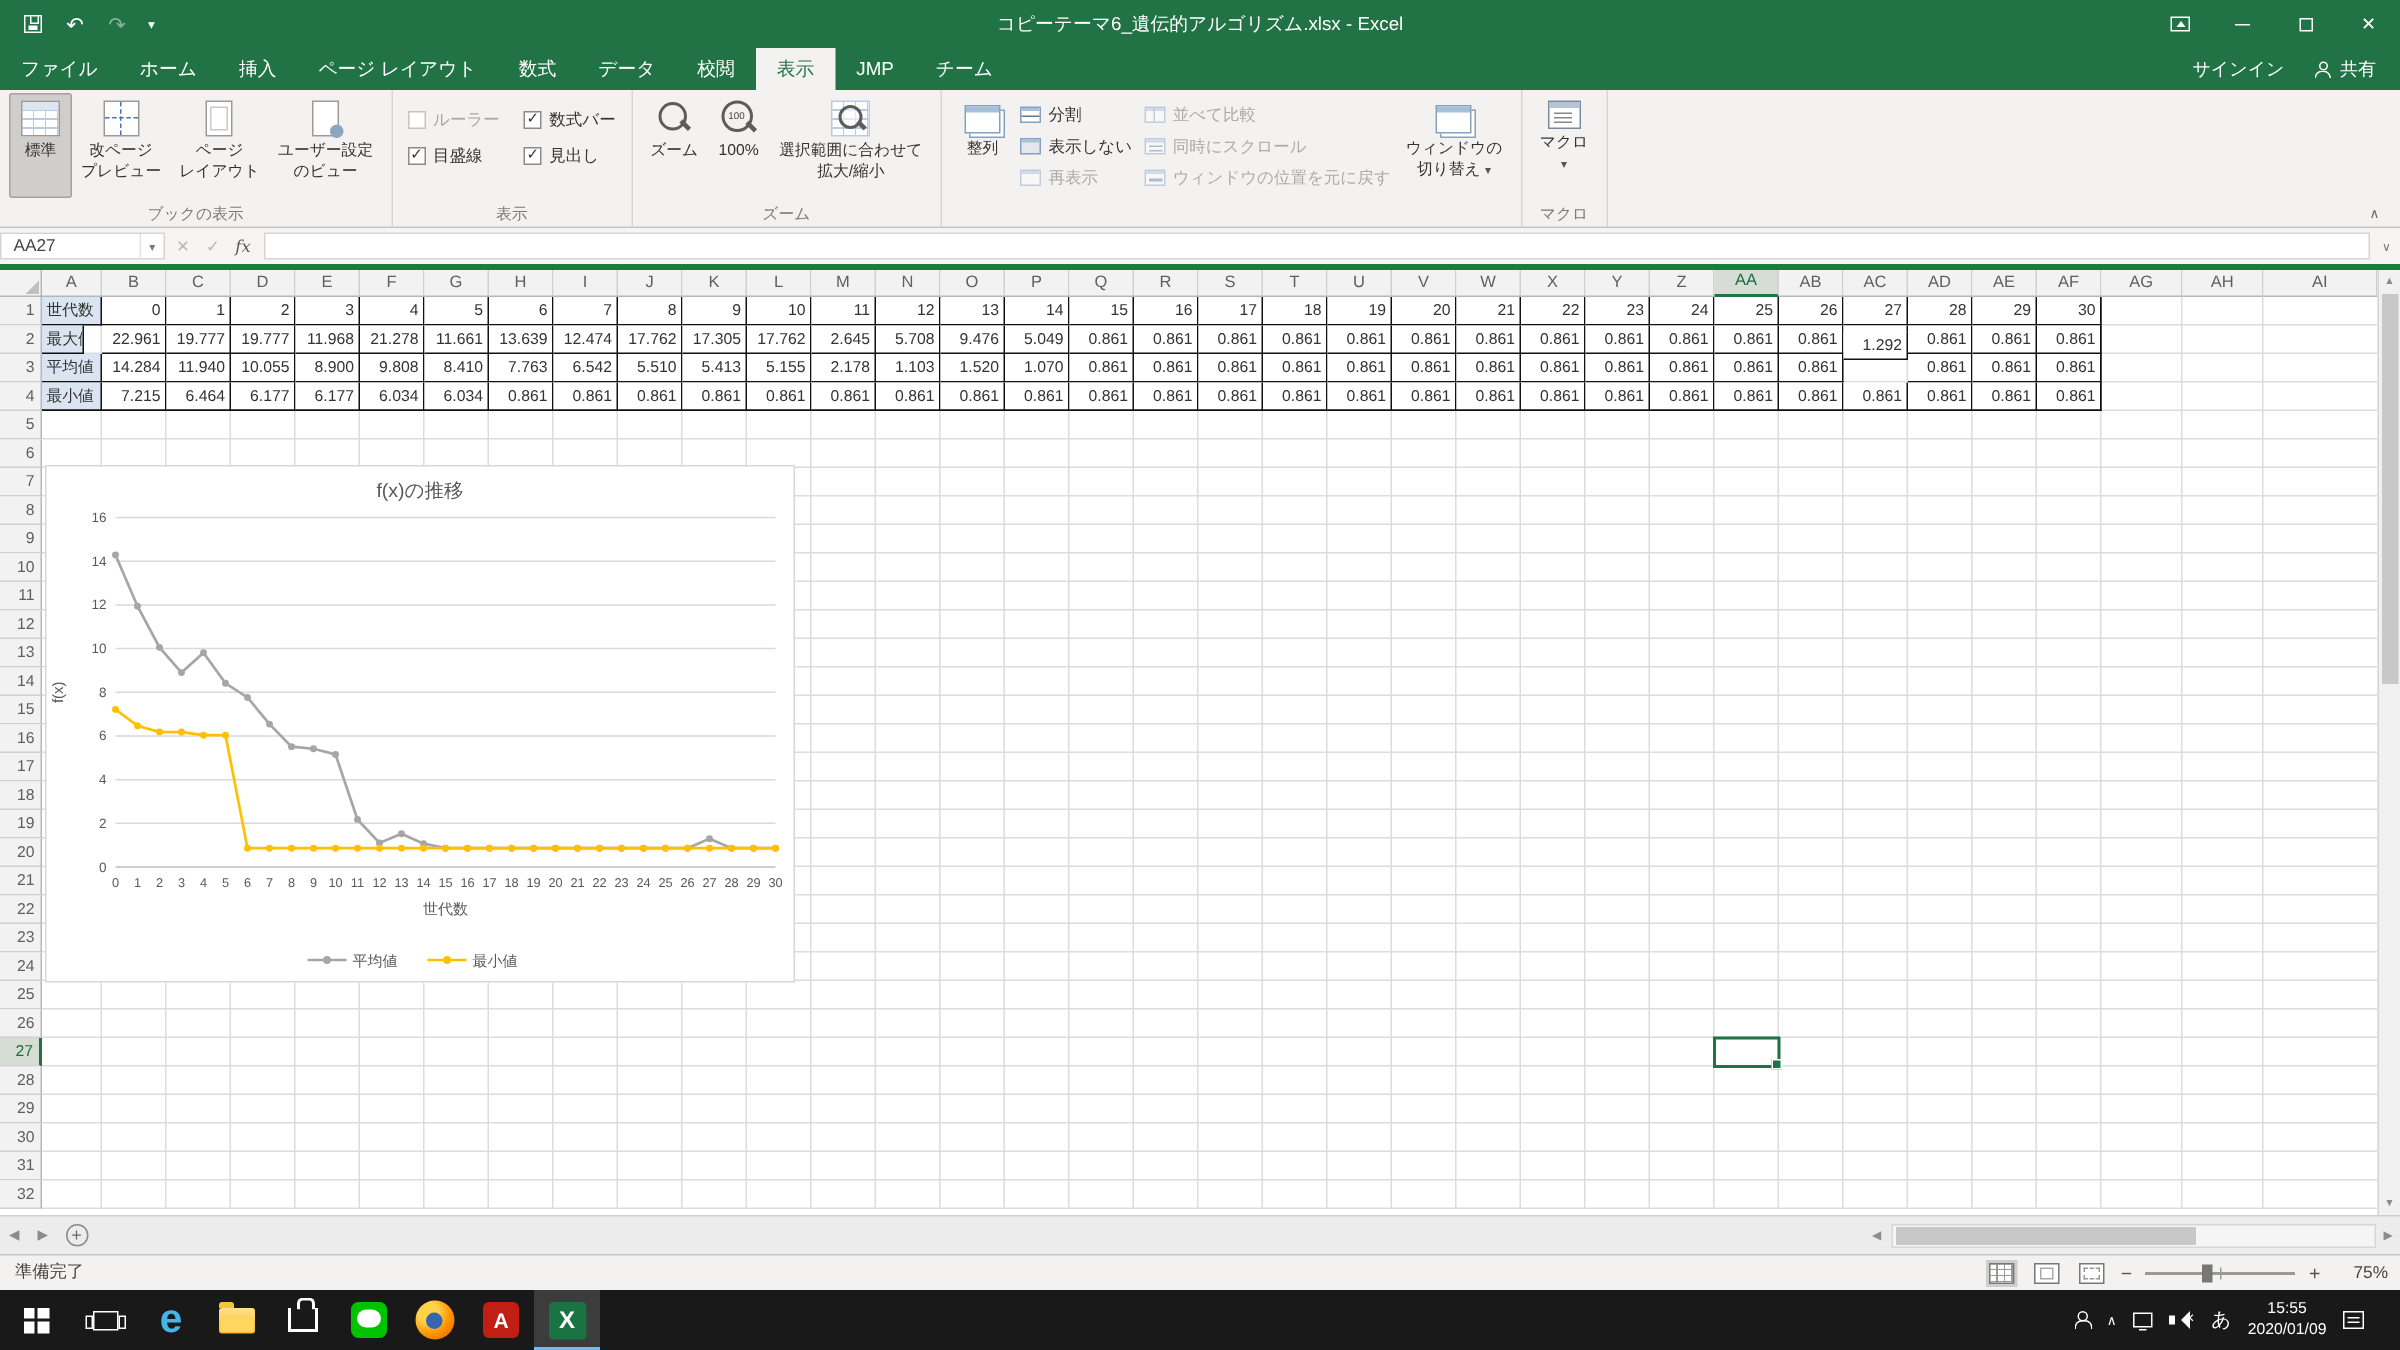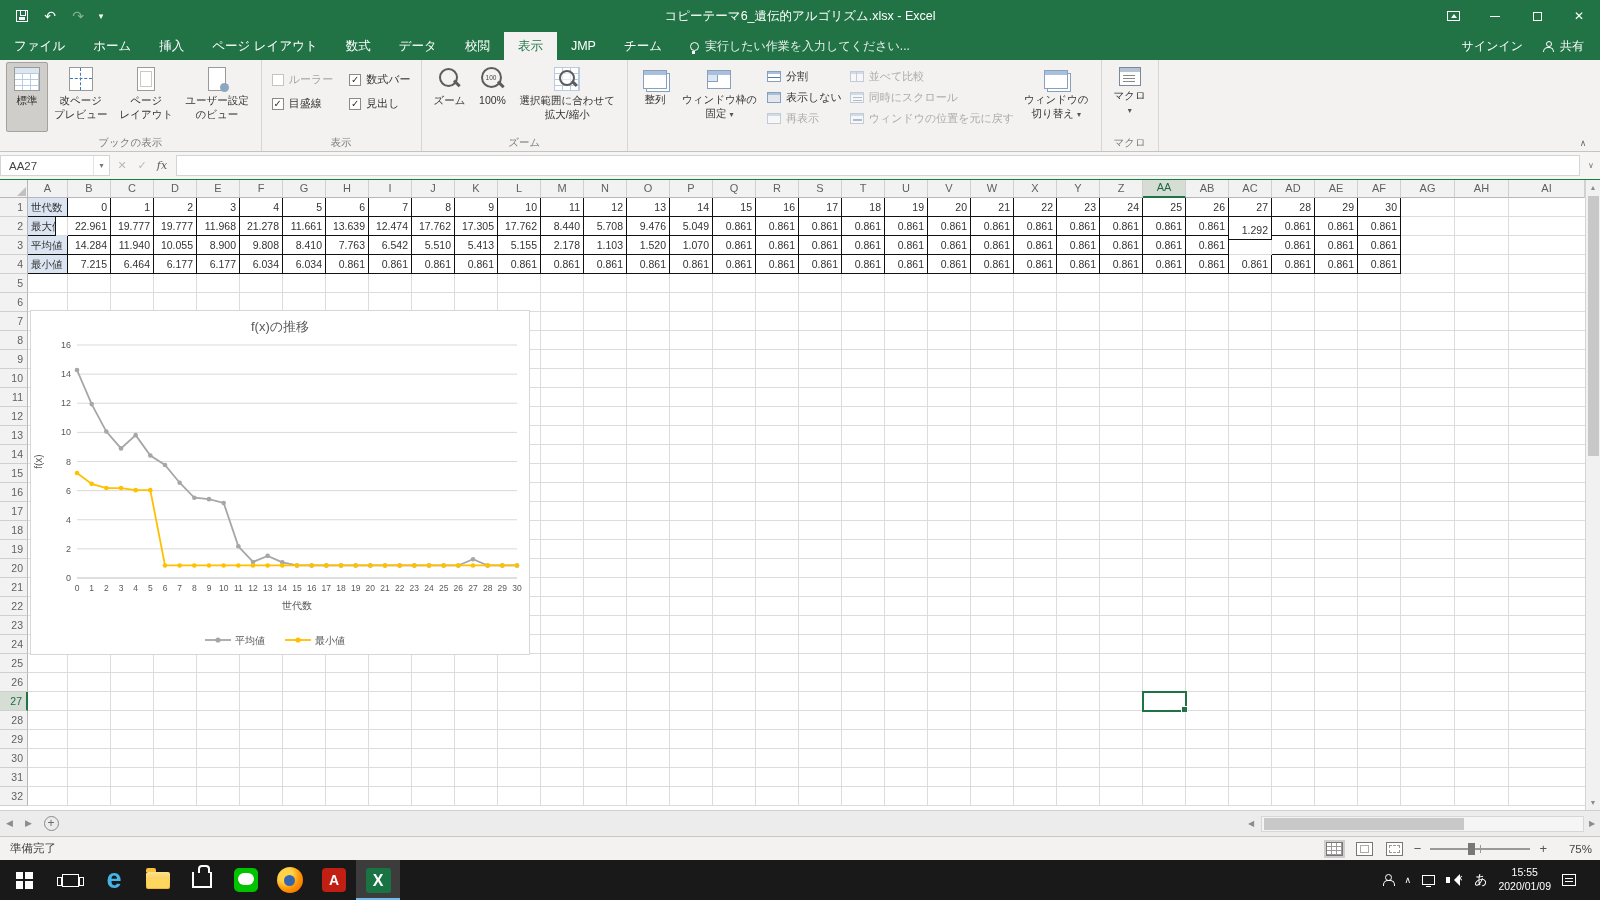--- a/index.html
+++ b/index.html
@@ -84,21 +84,21 @@
 .mini::before{content:"";position:absolute;left:0;right:0;top:0;height:2px;background:#a8c0dc}
 .mini-split::after{content:"";position:absolute;left:0;right:0;top:5px;border-top:1px solid #5b7aa0}
 .mini-hide{background:#e4e8ee}
 .mini-sbs::after{content:"";position:absolute;left:5px;top:0;bottom:0;border-left:1px solid #87a0bd}
 .mini-sync::after{content:"";position:absolute;left:2px;top:4px;width:9px;height:1px;background:#5b7aa0;box-shadow:0 3px 0 #5b7aa0}
 .mini-reset::after{content:"";position:absolute;left:2px;top:5px;width:9px;height:2px;background:#5b7aa0}
 .sbtn.dis .mini{opacity:.45}
 .collapse{position:absolute;right:8px;bottom:3px;font-size:9px;color:#666;width:18px;text-align:center}
 
 
-#formularow{position:absolute;left:0;top:152px;width:1600px;height:28px;background:#f6f5f4;border-bottom:1px solid #15803d;display:flex;align-items:stretch}
+#formularow{position:absolute;left:0;top:152px;width:1600px;height:28px;background:#f6f5f4;border-bottom:4px solid #15803d;display:flex;align-items:stretch}
 .namebox{width:110px;margin:3px 0 3px 0;background:#fff;border:1px solid #d4d4d4;display:flex;align-items:center;font-size:11.5px;color:#444}
 .namebox .nbtext{flex:1;padding-left:8px}
 .nbc{width:16px;text-align:center;color:#777;font-size:8px;border-left:1px solid #e4e4e4;align-self:stretch;display:flex;align-items:center;justify-content:center}
 .fxbtns{display:flex;align-items:center;padding:0 2px}
 .fxb{width:20px;text-align:center;font-size:11px;color:#b9b9b9}
 .fxb.fx{color:#595959;font-family:"DejaVu Serif","Liberation Serif",serif;font-style:italic}
 .fxfield{flex:1;margin:3px 2px 3px 2px;background:#fff;border:1px solid #d4d4d4;font-size:11.5px;padding-left:6px}
 .fxexp{width:18px;display:flex;align-items:center;justify-content:center;color:#777;font-size:8px}
 
 
@@ -231,24 +231,20 @@
   <div class="rtab">ファイル</div>
   <div class="rtab">ホーム</div>
   <div class="rtab">挿入</div>
   <div class="rtab">ページ レイアウト</div>
   <div class="rtab">数式</div>
   <div class="rtab">データ</div>
   <div class="rtab">校閲</div>
   <div class="rtab active">表示</div>
   <div class="rtab">JMP</div>
   <div class="rtab">チーム</div>
-  <div class="tellme">
-    <span class="bulb"></span>
-    <span>実行したい作業を入力してください...</span>
-  </div>
   <div class="acct">
     <span>サインイン</span>
     <span class="share">
       <span class="person"></span>
       <span>共有</span>
     </span>
   </div>
 </div>
 
 <div id="ribbon">
@@ -313,24 +309,20 @@
       </div>
     </div>
     <div class="glabel">ズーム</div>
   </div>
 
   <div class="rgroup">
     <div class="gbody">
       <div class="bigbtn">
         <span class="wic wic-arrange"></span>
         <span class="blab"><span>整列</span></span>
-      </div>
-      <div class="bigbtn">
-        <span class="wic wic-freeze"></span>
-        <span class="blab"><span>ウィンドウ枠の</span><br><span>固定</span> <span class="dda">▾</span></span>
       </div>
       <div class="smallcol">
         <div class="sbtn">
             <span class="mini mini-split"></span>
             <span>分割</span>
           </div>
         <div class="sbtn">
             <span class="mini mini-hide"></span>
             <span>表示しない</span>
           </div>
@@ -561,21 +553,21 @@
     <div class="tc num" style="left:111px;top:37px;width:43px;height:19px">19.777</div>
     <div class="tc num" style="left:154px;top:37px;width:43px;height:19px">19.777</div>
     <div class="tc num" style="left:197px;top:37px;width:43px;height:19px">11.968</div>
     <div class="tc num" style="left:240px;top:37px;width:43px;height:19px">21.278</div>
     <div class="tc num" style="left:283px;top:37px;width:43px;height:19px">11.661</div>
     <div class="tc num" style="left:326px;top:37px;width:43px;height:19px">13.639</div>
     <div class="tc num" style="left:369px;top:37px;width:43px;height:19px">12.474</div>
     <div class="tc num" style="left:412px;top:37px;width:43px;height:19px">17.762</div>
     <div class="tc num" style="left:455px;top:37px;width:43px;height:19px">17.305</div>
     <div class="tc num" style="left:498px;top:37px;width:43px;height:19px">17.762</div>
-    <div class="tc num" style="left:541px;top:37px;width:43px;height:19px">8.440</div>
+    <div class="tc num" style="left:541px;top:37px;width:43px;height:19px">2.645</div>
     <div class="tc num" style="left:584px;top:37px;width:43px;height:19px">5.708</div>
     <div class="tc num" style="left:627px;top:37px;width:43px;height:19px">9.476</div>
     <div class="tc num" style="left:670px;top:37px;width:43px;height:19px">5.049</div>
     <div class="tc num" style="left:713px;top:37px;width:43px;height:19px">0.861</div>
     <div class="tc num" style="left:756px;top:37px;width:43px;height:19px">0.861</div>
     <div class="tc num" style="left:799px;top:37px;width:43px;height:19px">0.861</div>
     <div class="tc num" style="left:842px;top:37px;width:43px;height:19px">0.861</div>
     <div class="tc num" style="left:885px;top:37px;width:43px;height:19px">0.861</div>
     <div class="tc num" style="left:928px;top:37px;width:43px;height:19px">0.861</div>
     <div class="tc num" style="left:971px;top:37px;width:43px;height:19px">0.861</div>

